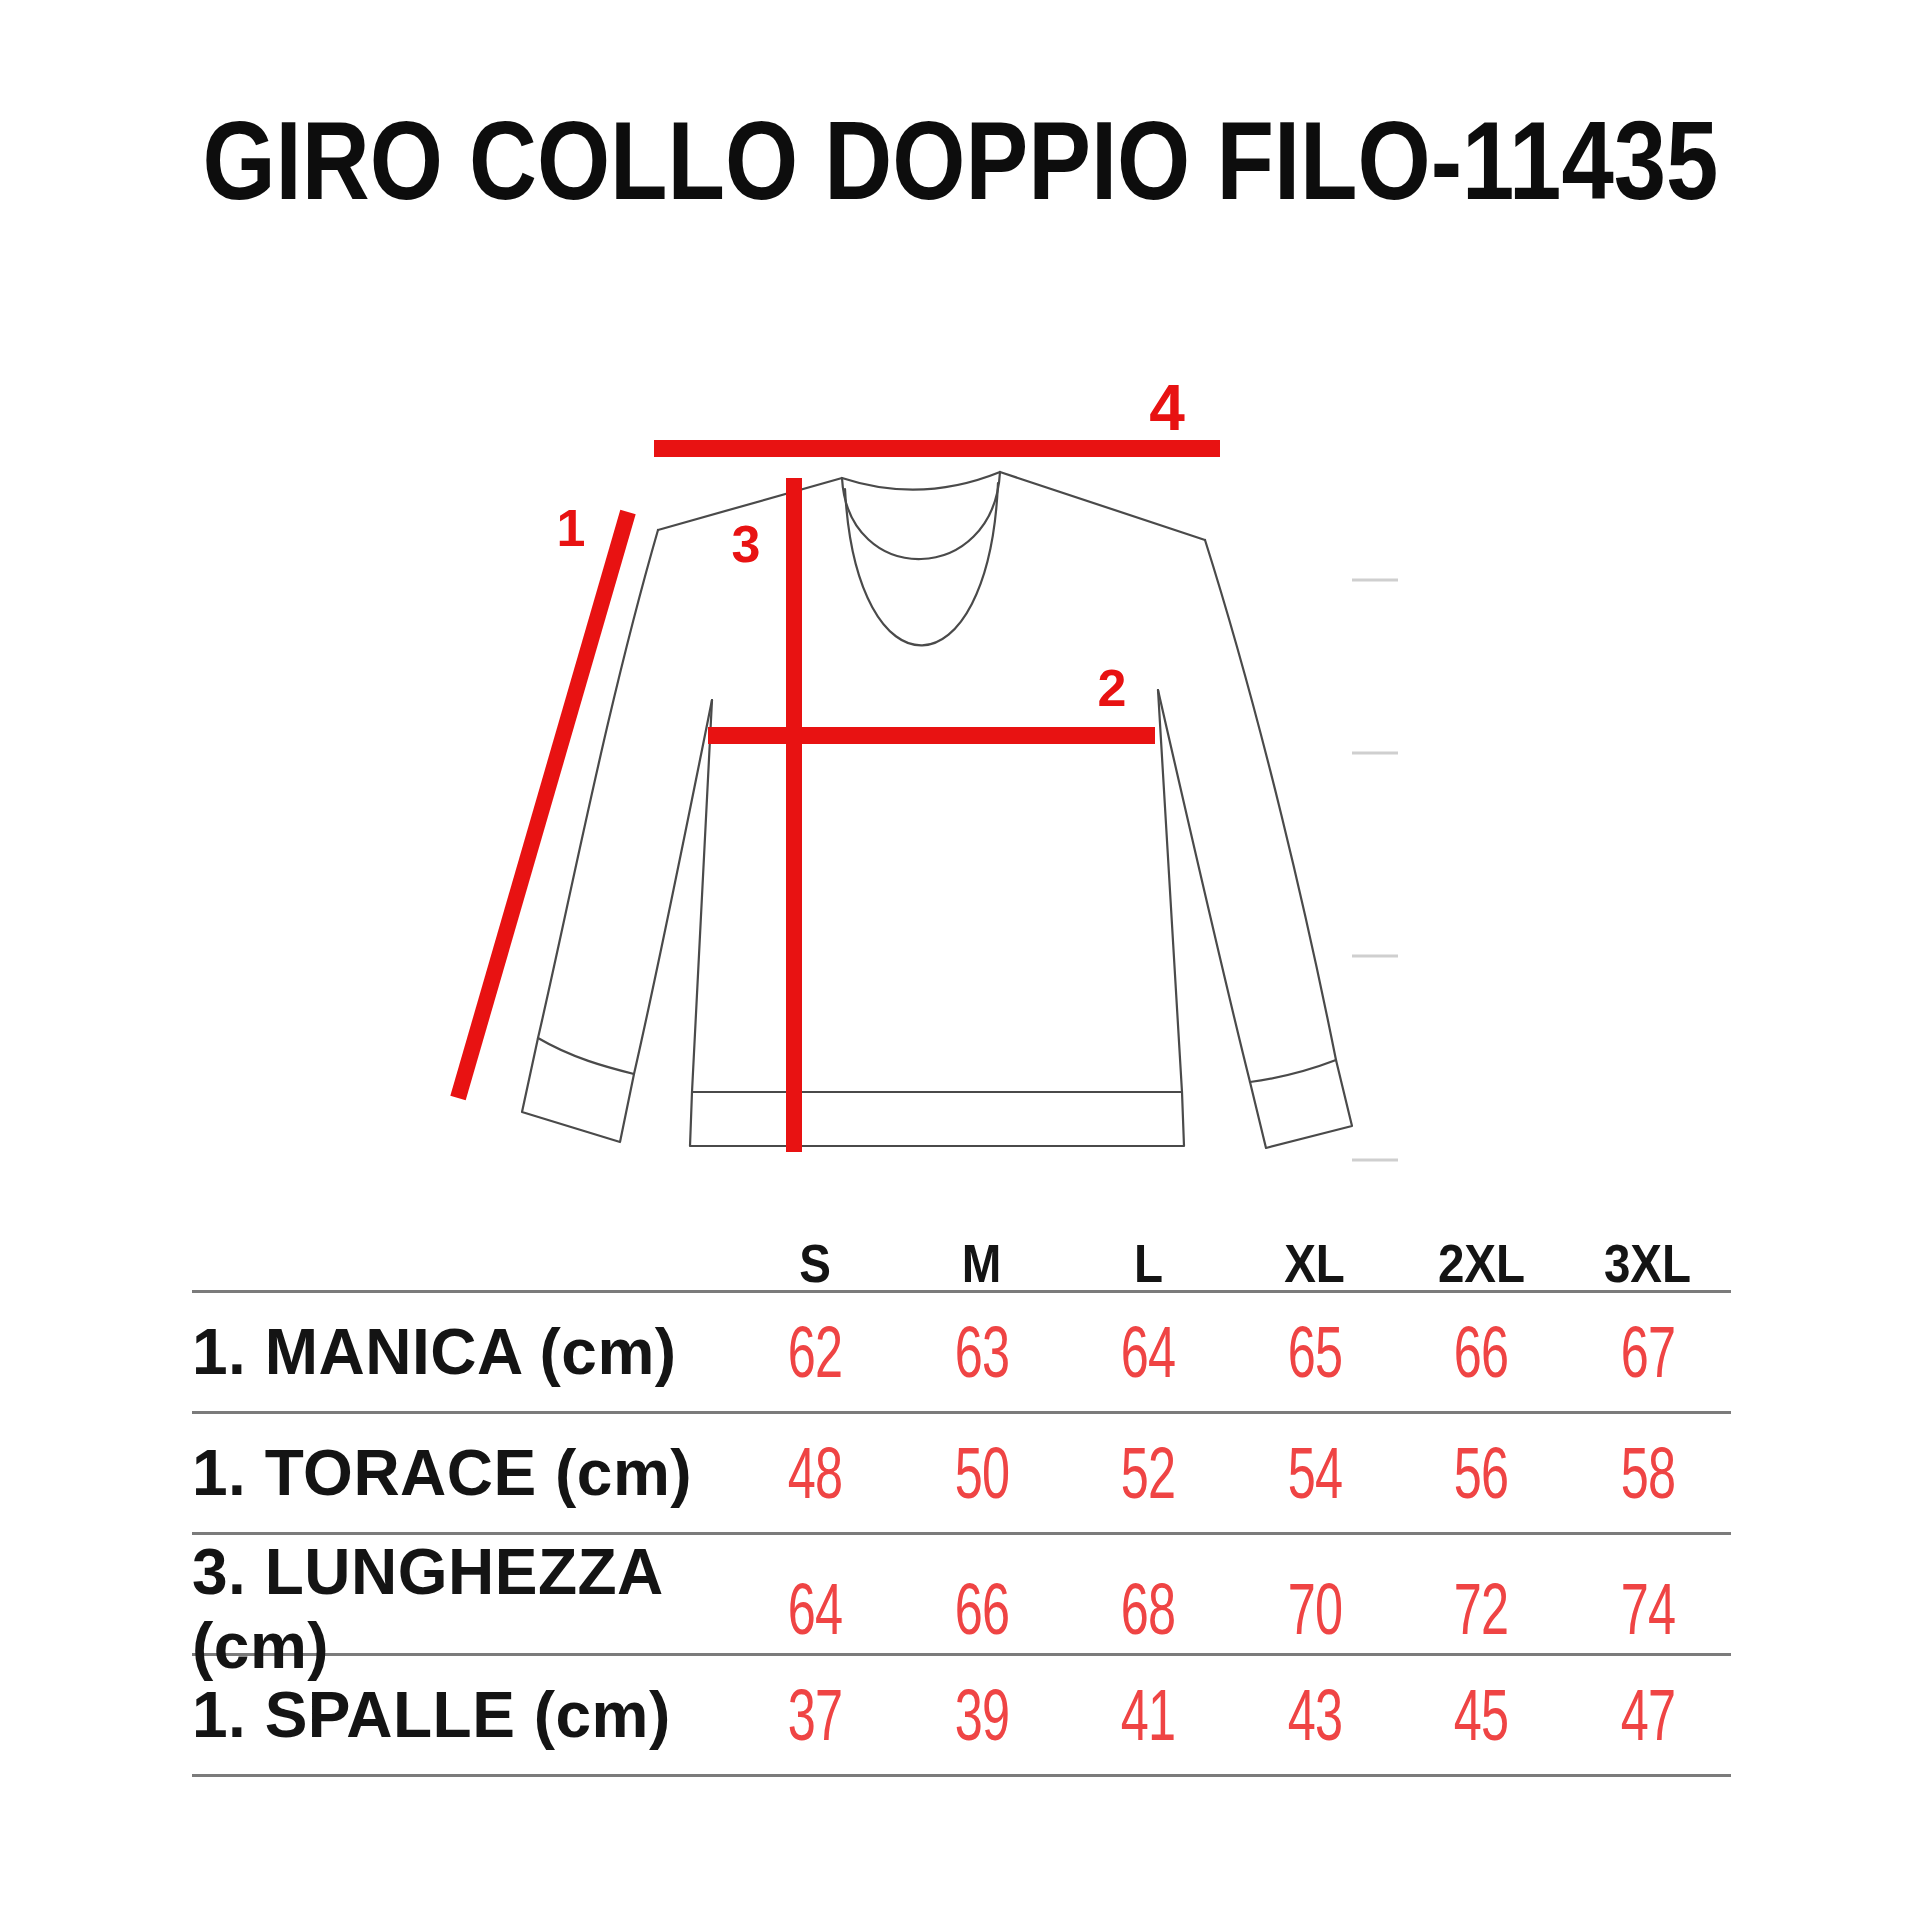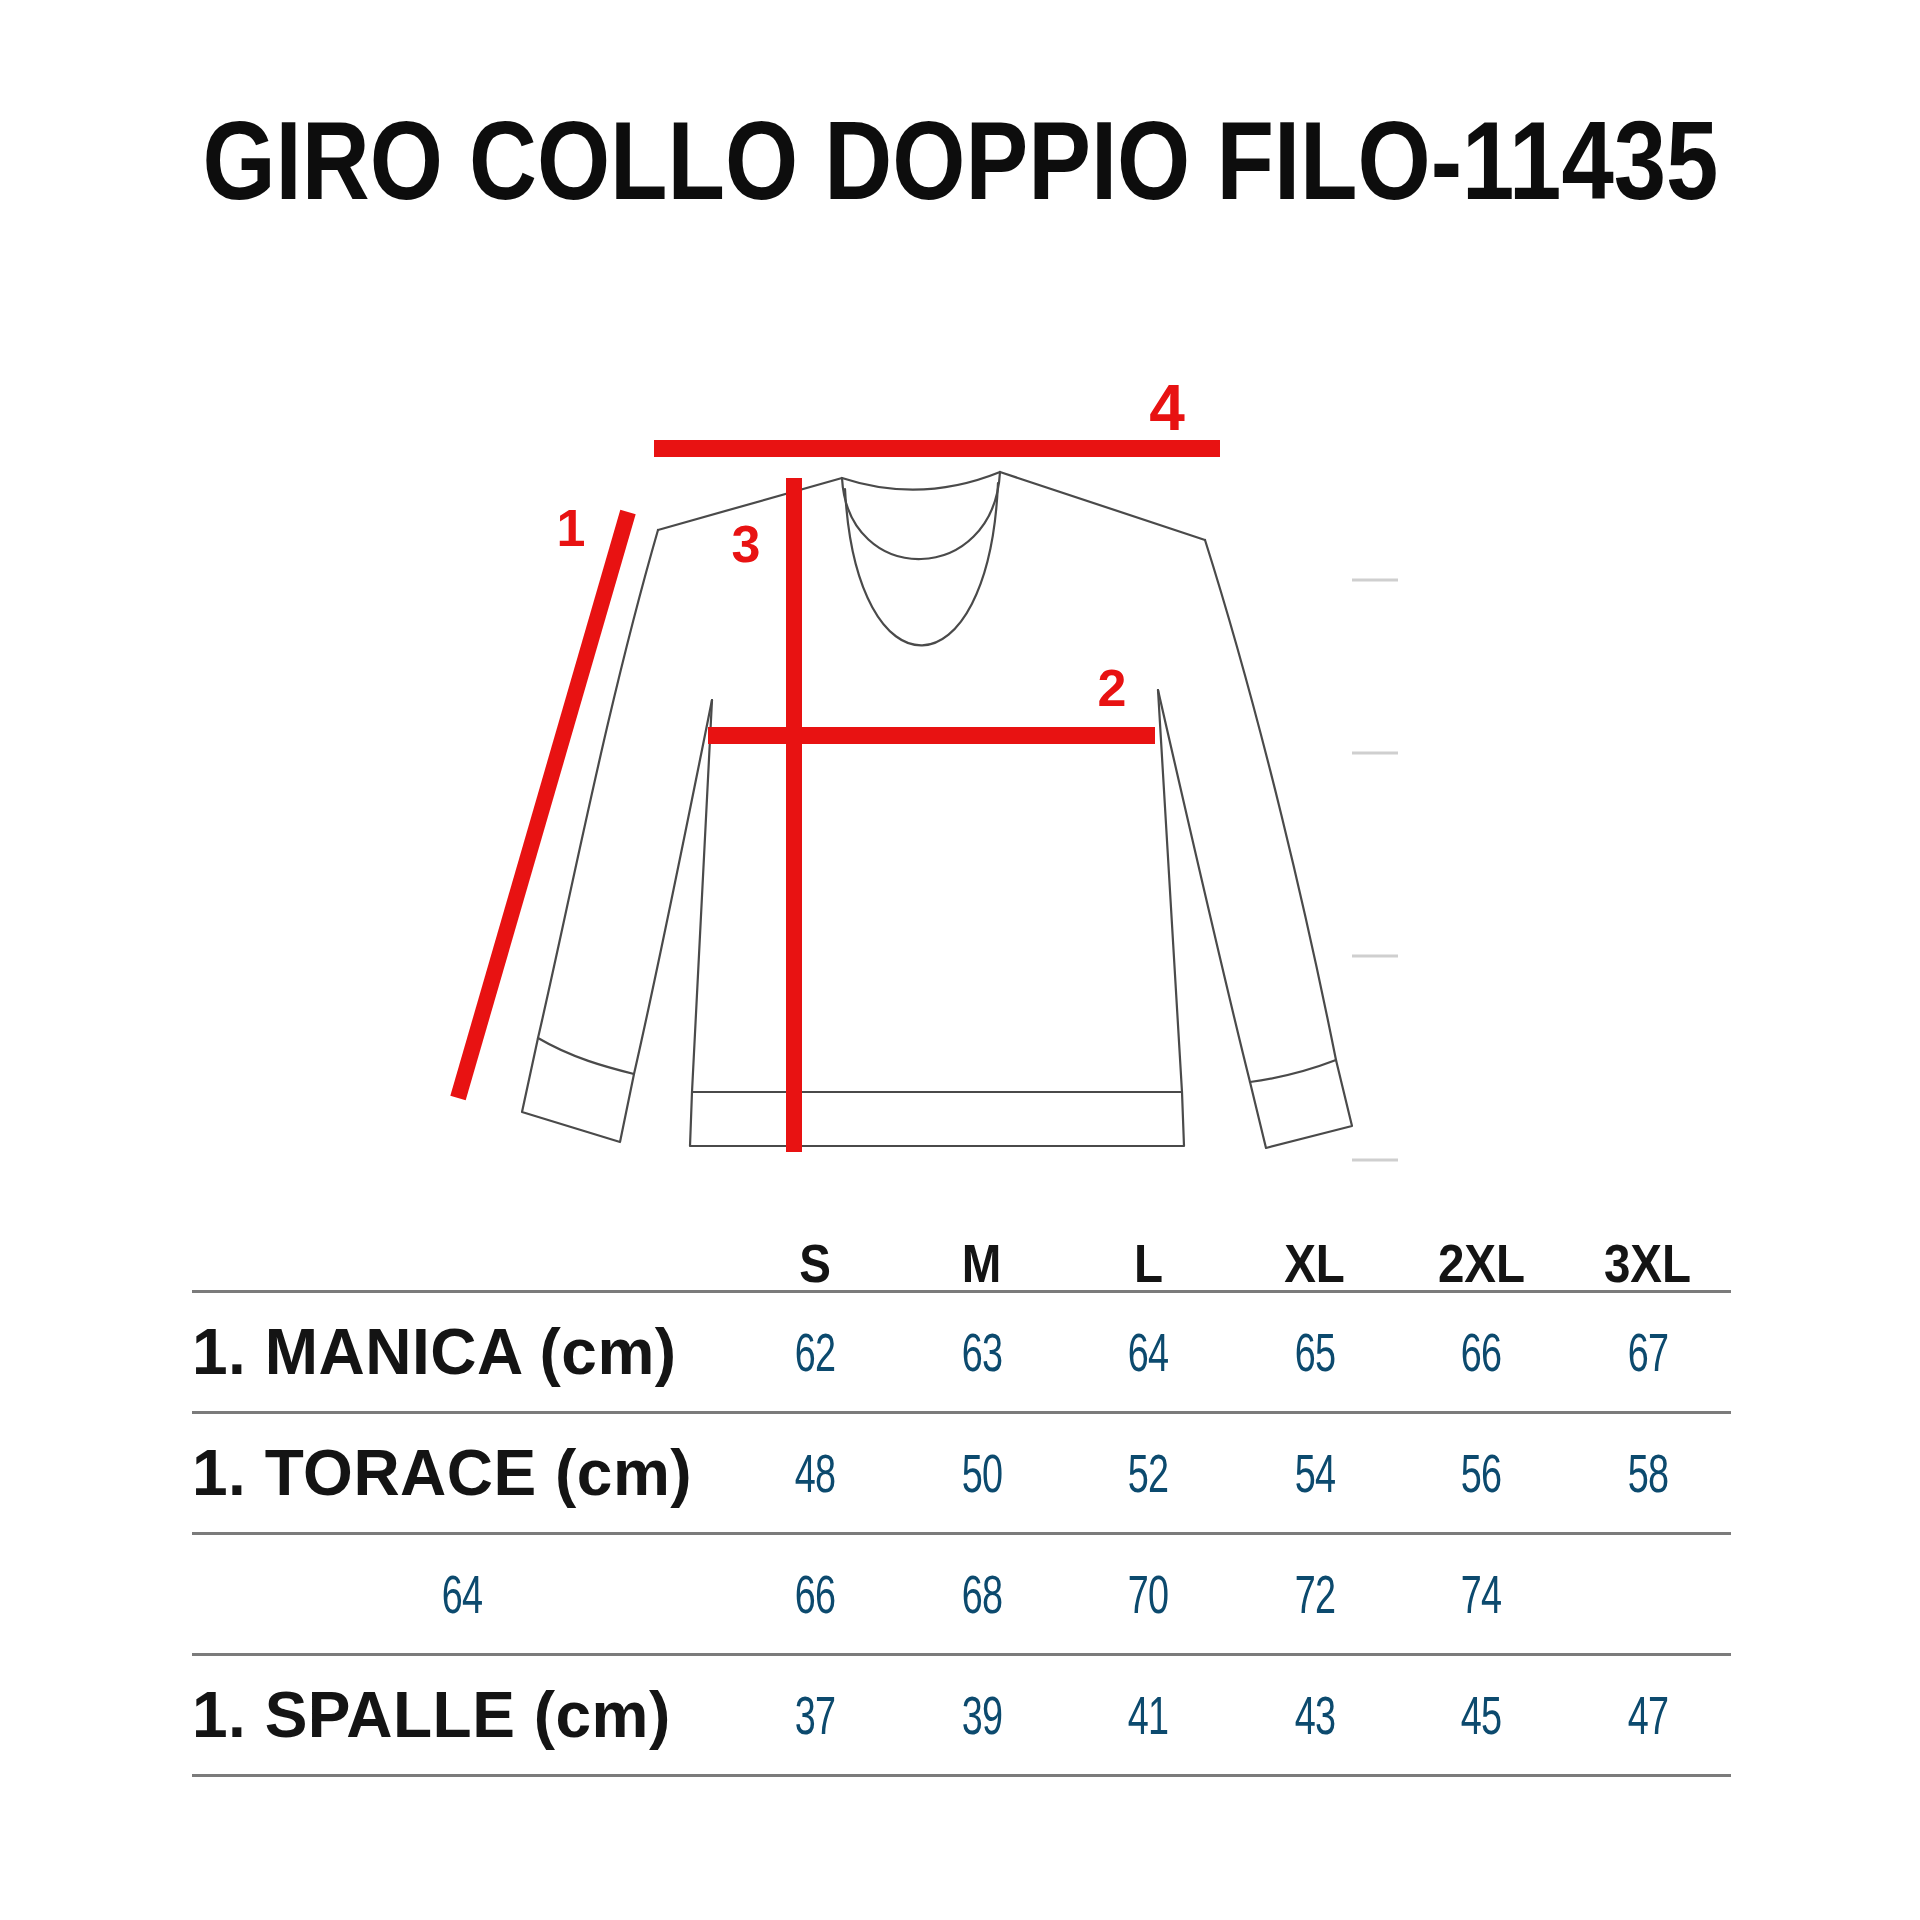--- a/index.html
+++ b/index.html
@@ -36,21 +36,21 @@
   }
   .t-row{
     display:grid;grid-template-columns:540px repeat(6,1fr);
     align-items:center;height:121px;box-sizing:border-box;
     border-top:3px solid var(--rule);
   }
   .t-head{height:58px;border-top:none;}
   .hdr-cell{text-align:center;font-weight:bold;font-size:54px;}
   .hdr-cell span{display:inline-block;transform:scaleX(0.88);}
   .row-label{font-weight:bold;font-size:64px;letter-spacing:0.5px;}
-  .val{text-align:center;font-size:54px;font-weight:400;color:#0c4a6e;}
+  .val{text-align:center;font-size:72px;font-weight:400;color:#ef4444;}
   .val span{display:inline-block;transform:scaleX(0.7);letter-spacing:-1px;}
 </style>
 </head>
 <body>
 
 <div id="canvas">
 
   <div class="title-wrap">
     <span class="title-text">GIRO COLLO DOPPIO FILO-11435</span>
   </div>
@@ -122,20 +122,21 @@
         <div class="t-row">
           <div class="row-label">1. TORACE (cm)</div>
           <div class="val"><span>48</span></div>
           <div class="val"><span>50</span></div>
           <div class="val"><span>52</span></div>
           <div class="val"><span>54</span></div>
           <div class="val"><span>56</span></div>
           <div class="val"><span>58</span></div>
         </div>
         <div class="t-row">
+          <div class="row-label">3. LUNGHEZZA (cm)</div>
           <div class="val"><span>64</span></div>
           <div class="val"><span>66</span></div>
           <div class="val"><span>68</span></div>
           <div class="val"><span>70</span></div>
           <div class="val"><span>72</span></div>
           <div class="val"><span>74</span></div>
         </div>
         <div class="t-row">
           <div class="row-label">1. SPALLE (cm)</div>
           <div class="val"><span>37</span></div>

